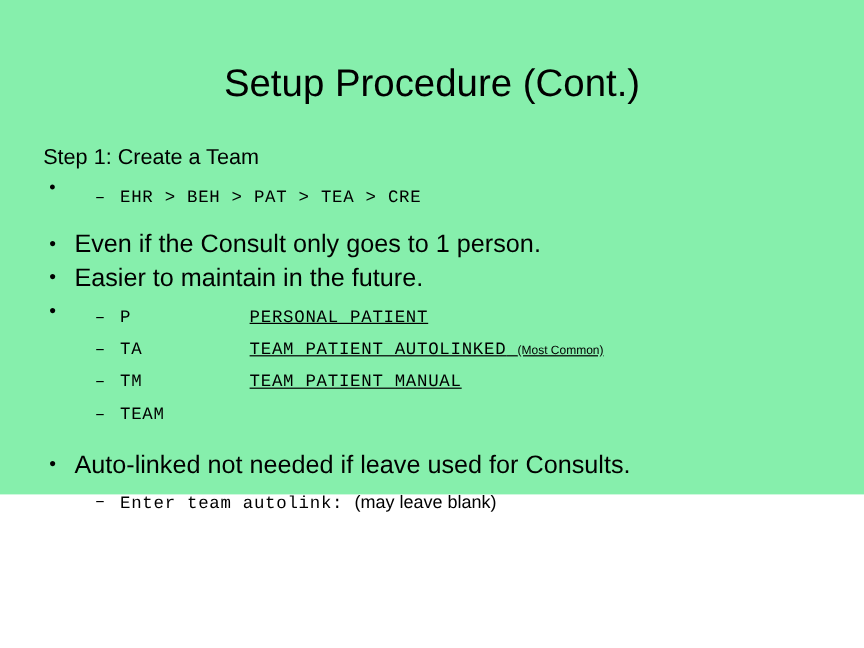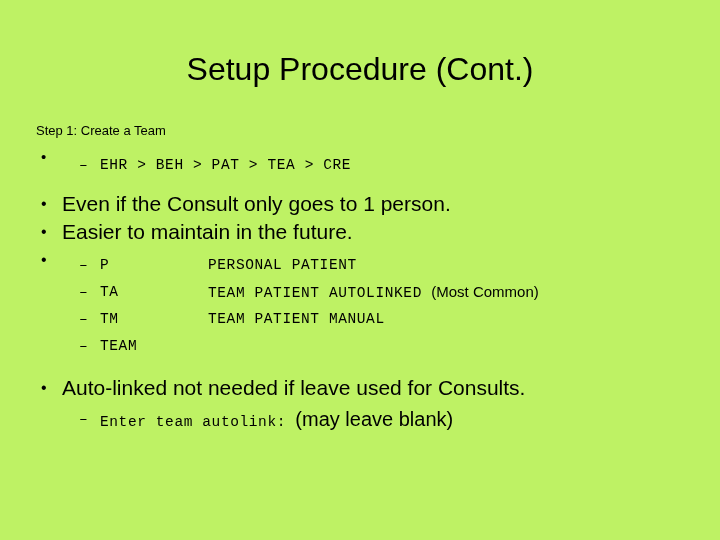--- a/index.html
+++ b/index.html
@@ -11,22 +11,22 @@
     width: 720px;
     height: 540px;
     overflow: hidden;
     font-family: "Liberation Sans", sans-serif;
     color: #000000;
     -webkit-font-smoothing: none;
   }
   .slide {
     position: relative;
     width: 720px;
-    height: 540px;
-    background: #bef264;
+    height: 412px;
+    background: #86efac;
   }
 
   
   .slide-title {
     position: absolute;
     left: 0;
     top: 50px;
     width: 720px;
     text-align: center;
     font-size: 32px;
@@ -38,21 +38,21 @@
 
   
   .body {
     position: absolute;
     left: 0;
     top: 118px;
     width: 720px;
   }
 
   .line-plain {
-    font-size: 13px;
+    font-size: 18px;
     line-height: 26px;
     padding-left: 36px;
     white-space: nowrap;
   }
 
   
   .b1 {
     position: relative;
     padding-left: 62px;
     font-size: 19px;
@@ -87,21 +87,21 @@
   .b2 .dash {
     position: absolute;
     left: 79px;
     top: 0;
     font-family: "Liberation Mono", "DejaVu Sans Mono", monospace;
     font-size: 14.5px;
     line-height: inherit;
   }
   .b2 .sans-note {
     font-family: "Liberation Sans", sans-serif;
-    font-size: 20px;
+    font-size: 15px;
     letter-spacing: 0px;
   }
 
   
   .coderow {
     position: relative;
     height: 27px;
     font-family: "Liberation Mono", "DejaVu Sans Mono", monospace;
     font-size: 14.5px;
     line-height: 22px;
@@ -115,24 +115,25 @@
   }
   .coderow .code {
     position: absolute;
     left: 100px;
     top: 0;
   }
   .coderow .desc {
     position: absolute;
     left: 208px;
     top: 0;
+    text-decoration: underline;
   }
   .coderow .desc .sans-note {
     font-family: "Liberation Sans", sans-serif;
-    font-size: 15px;
+    font-size: 10px;
     letter-spacing: 0px;
   }
 
   .sp-6  { height: 6px; }
   .sp-8  { height: 8px; }
   .sp-10 { height: 10px; }
   .sp-12 { height: 12px; }
   .sp-14 { height: 14px; }
 </style>
 </head>

